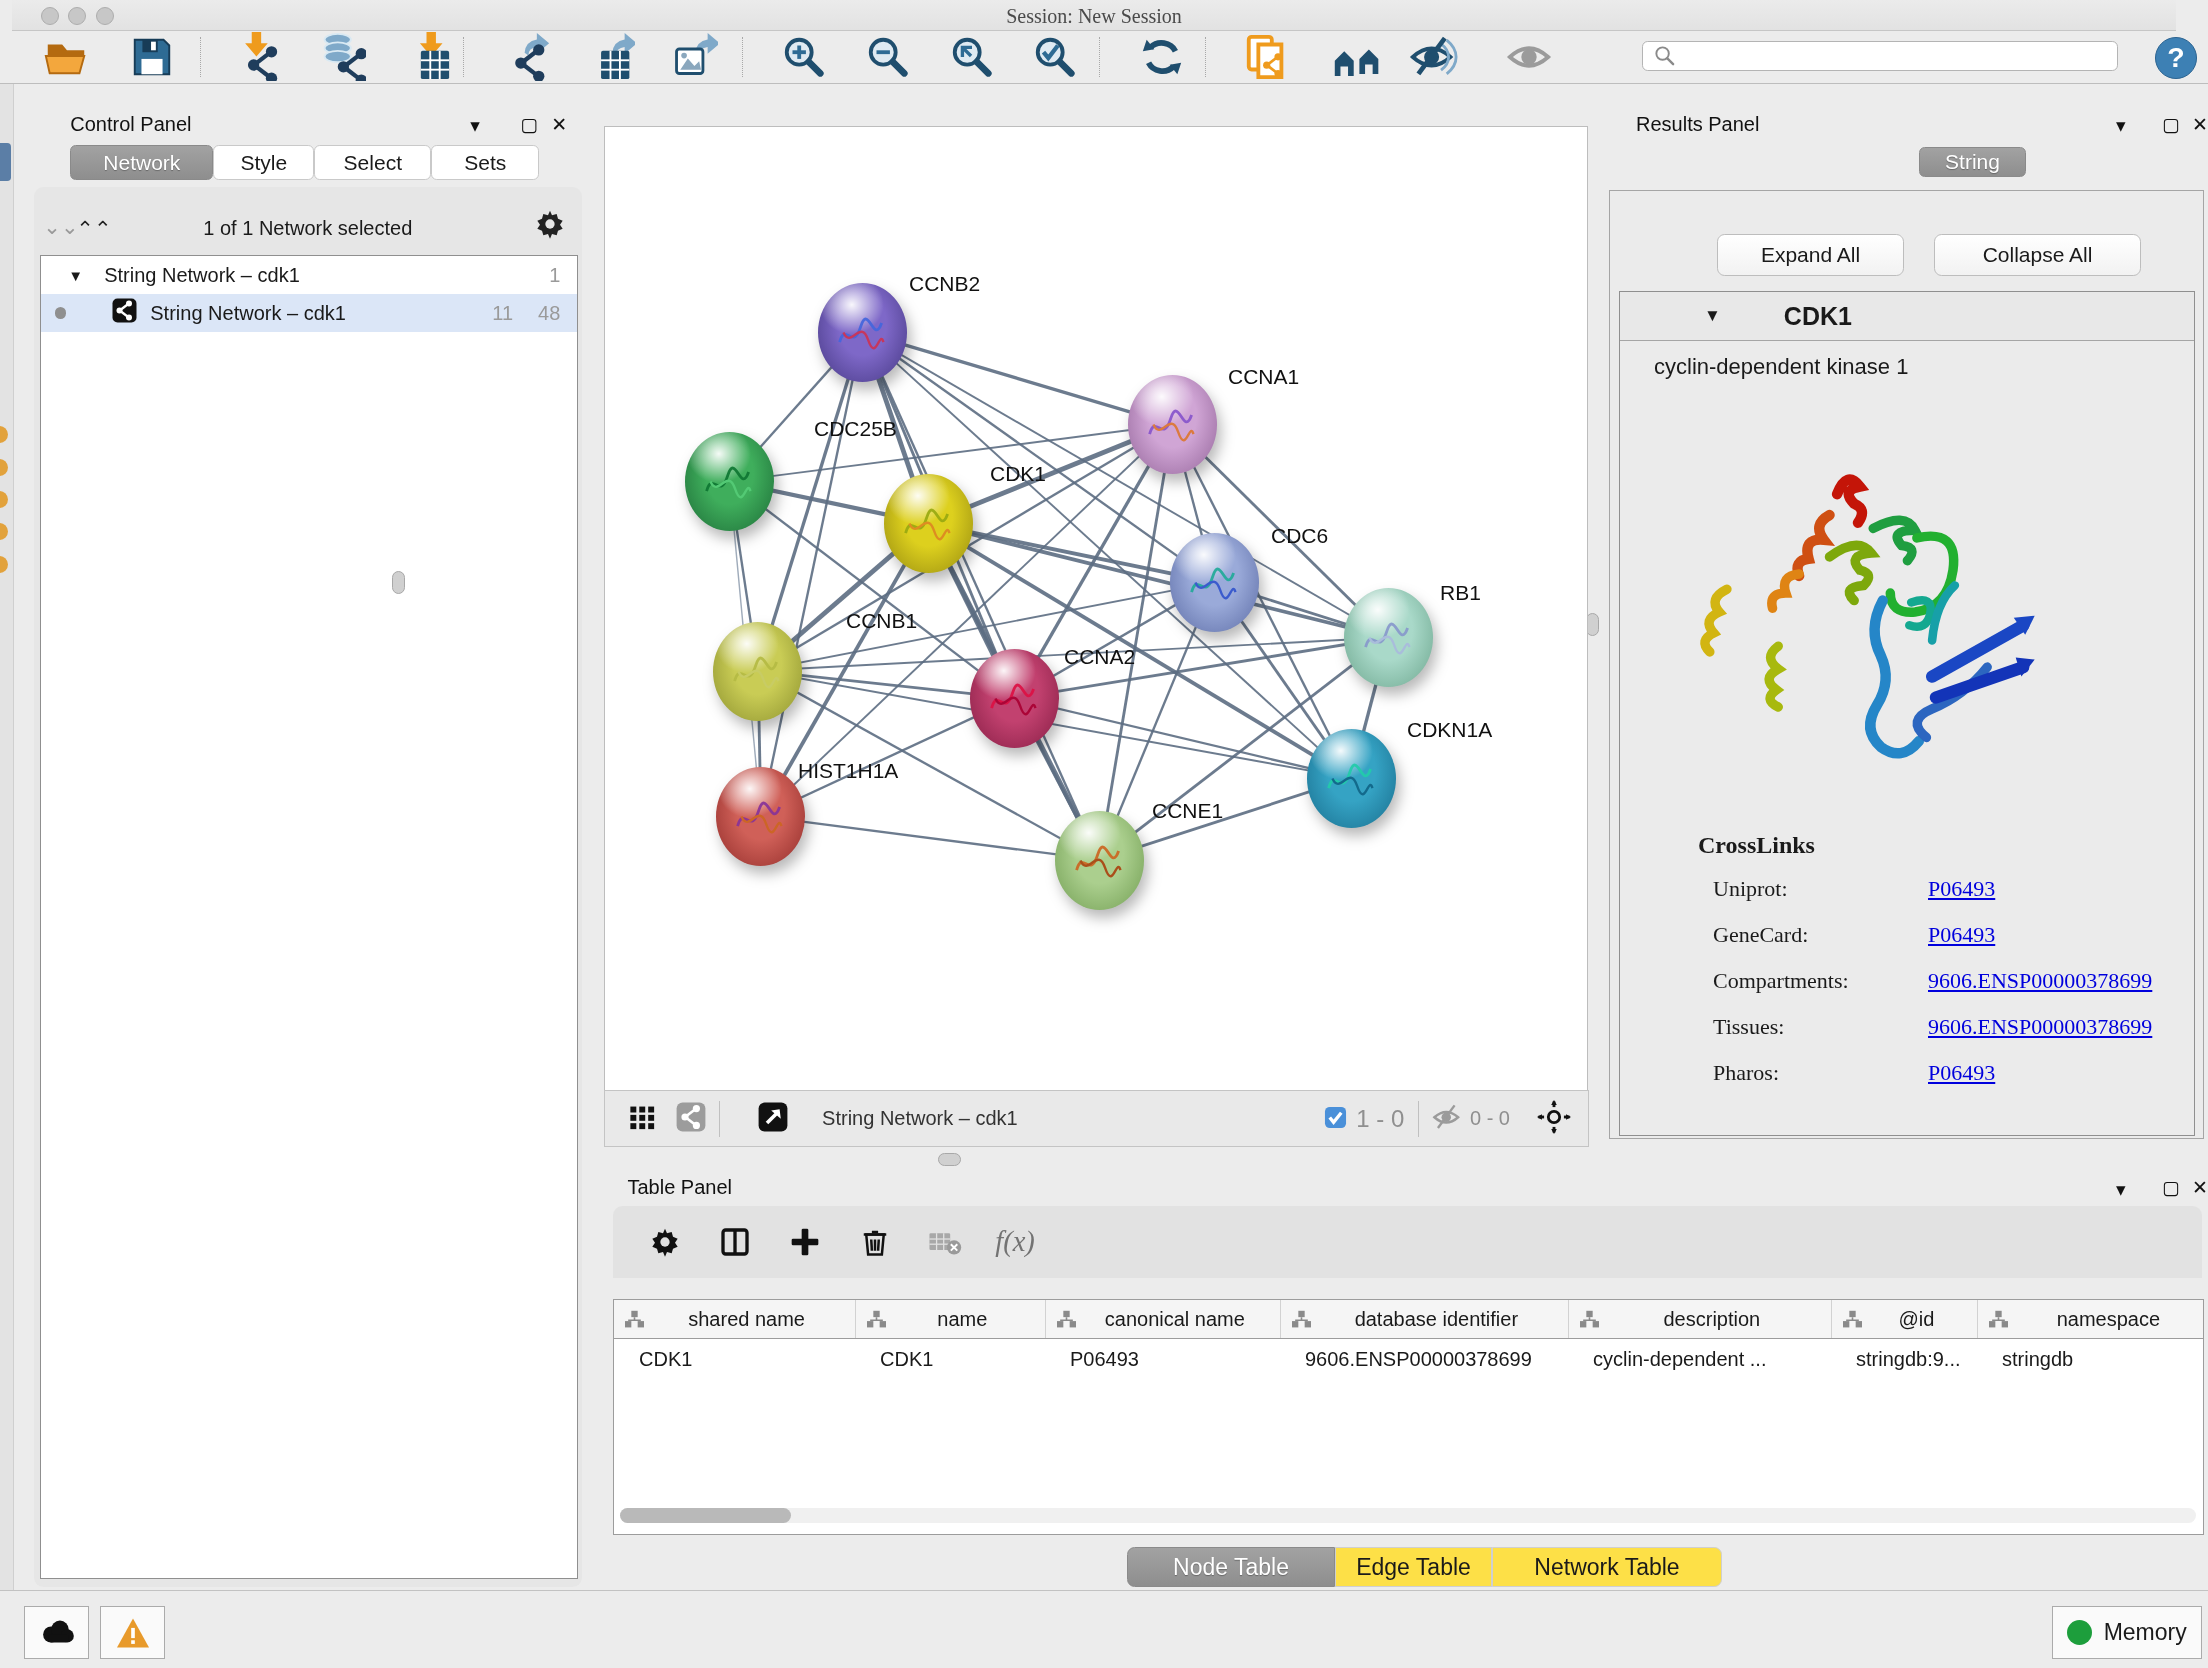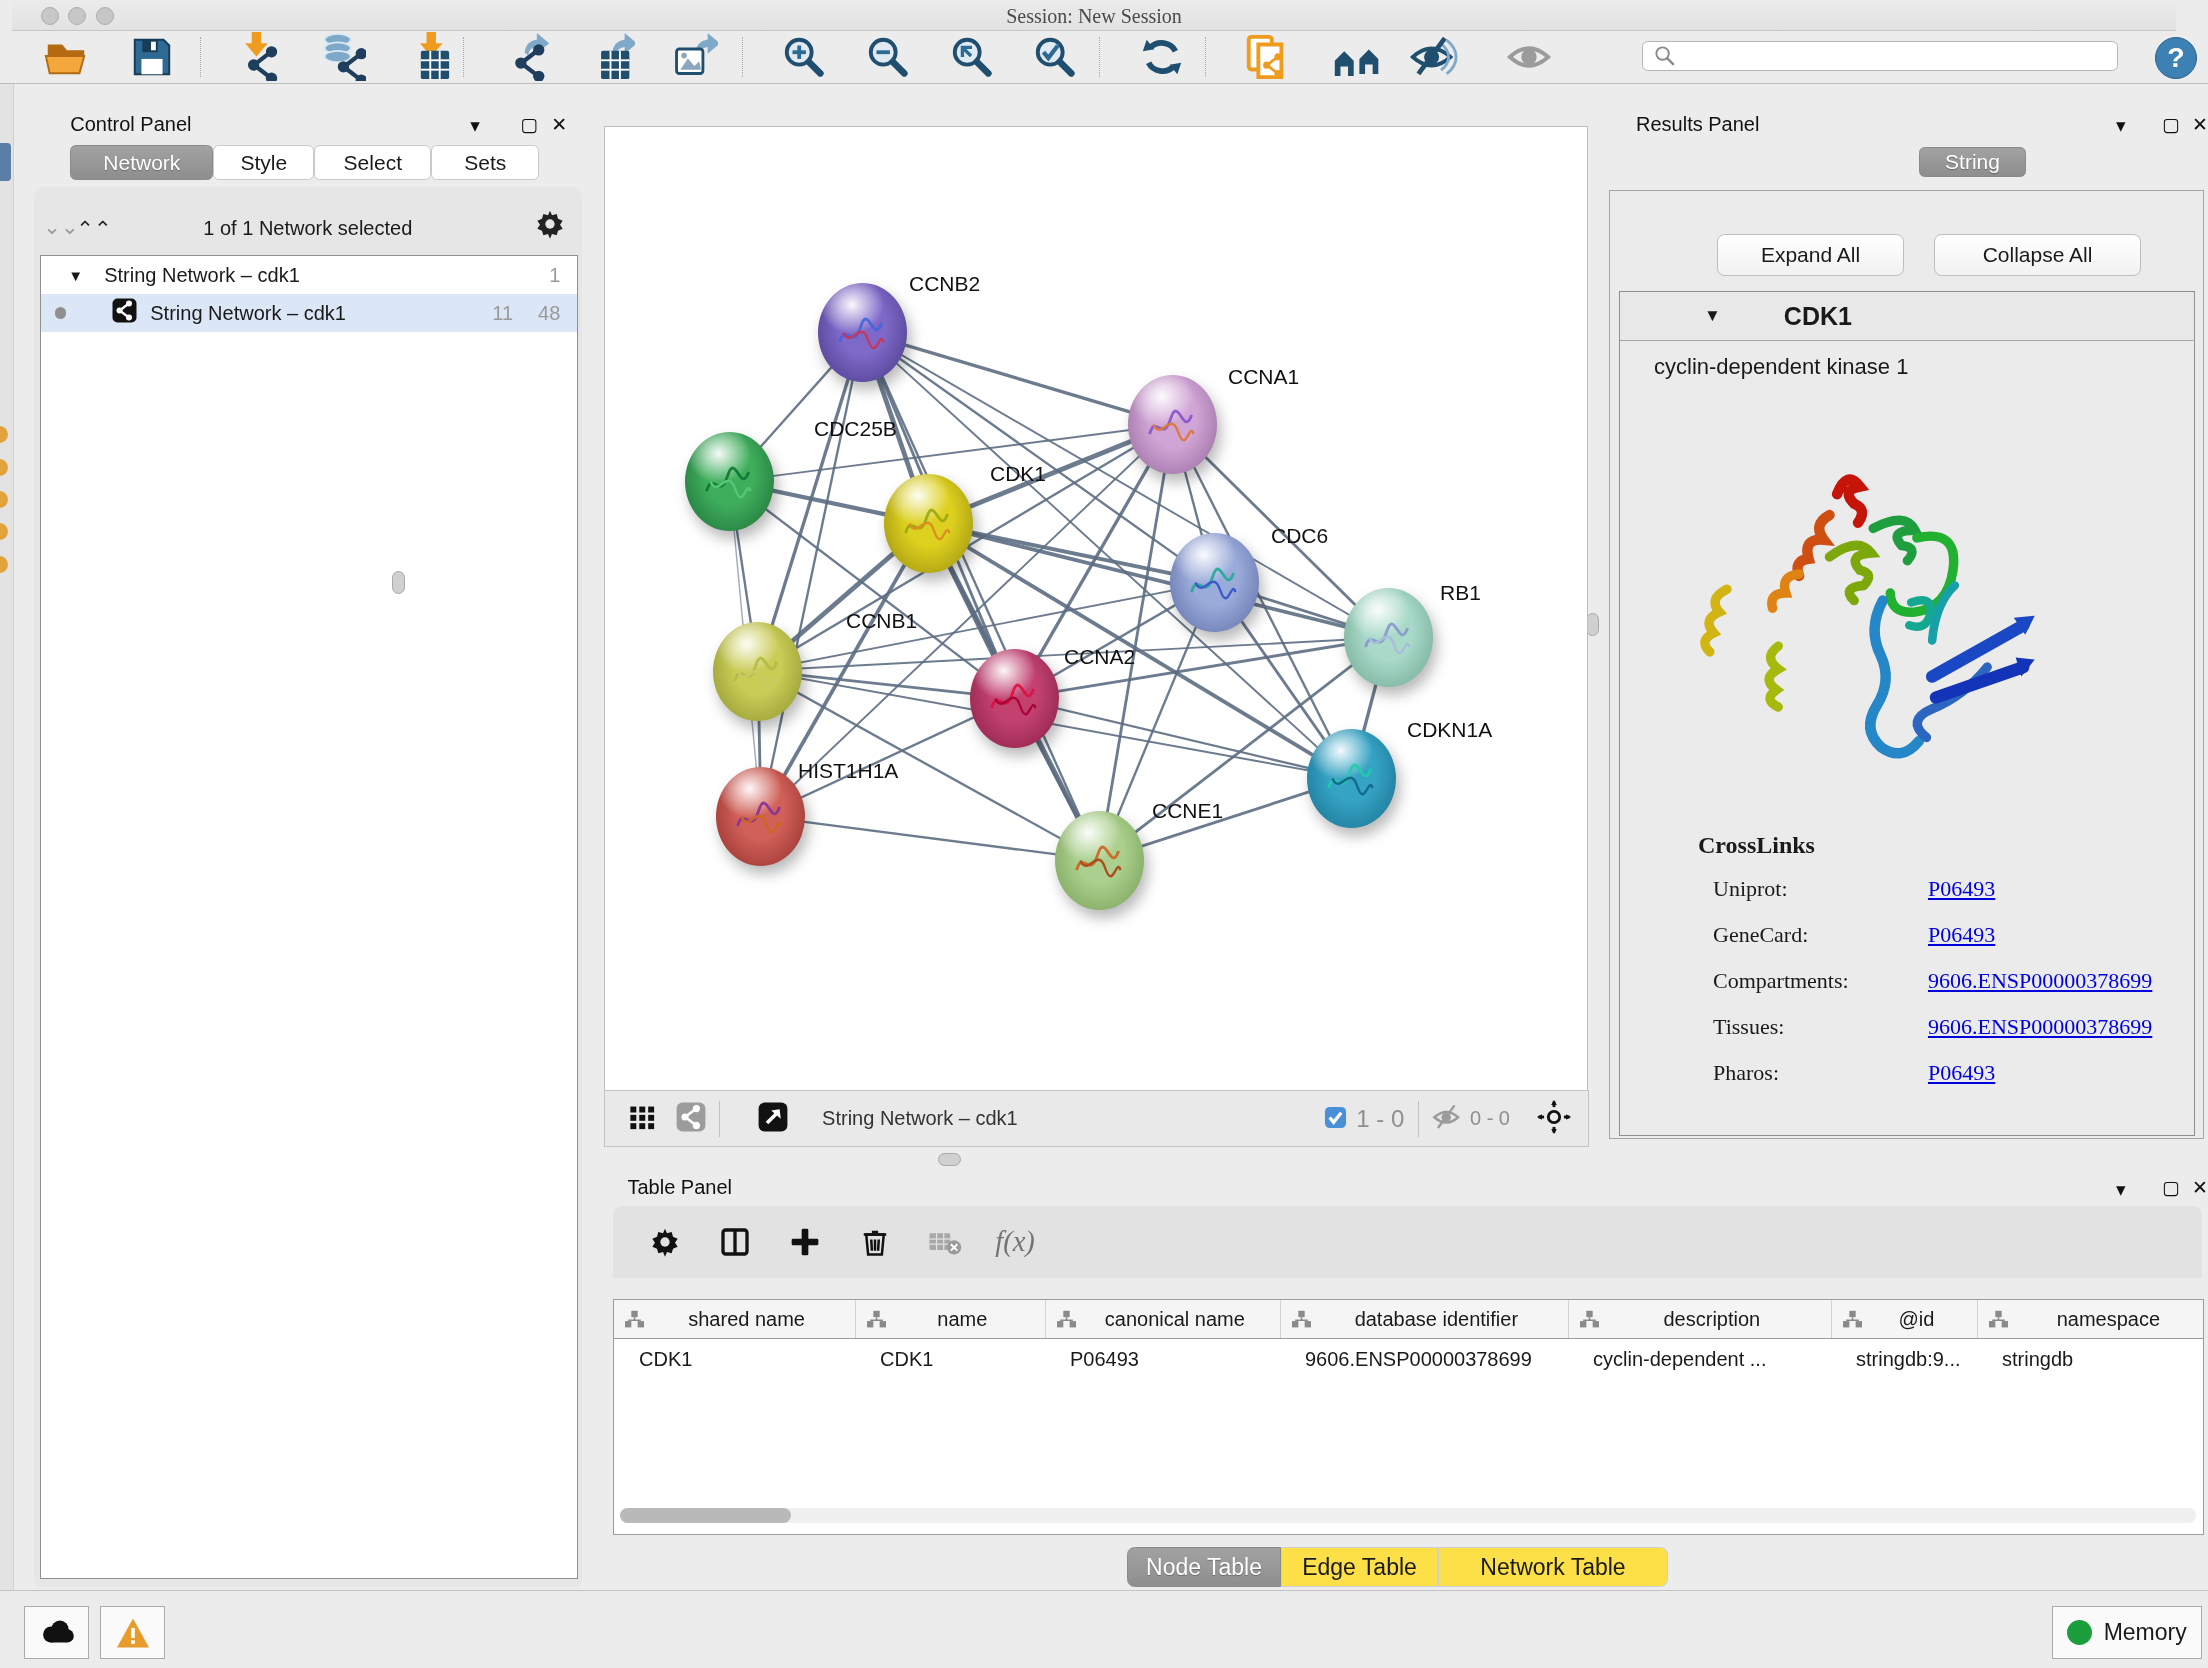--- a/index.html
+++ b/index.html
@@ -747,21 +747,21 @@
           <td>stringdb</td>
         </tr>
       </tbody>
   </table>
 </div>
 <div class="abs hscroll">
     <div class="abs hthumb"></div>
   </div>
 
 <div class="abs btabs" style="left:1127px">
-  <div class="btab sel" style="width:154px;border-radius:7.6px 0 0 7.6px">Node Table</div>
+  <div class="btab sel" style="width:208px;border-radius:7.6px 0 0 7.6px">Node Table</div>
   <div class="btab" style="width:157px">Edge Table</div>
   <div class="btab" style="width:230px;border-radius:0 7.6px 7.6px 0">Network Table</div>
 </div>
 
 <div class="abs statusbar">
   <div class="abs sbtn" style="left:24px;width:63px">
     <svg width="38" height="28.5" viewBox="0 0 52 38" fill="#111">
     <circle cx="18" cy="22" r="11"></circle>
         <circle cx="30" cy="15" r="12"></circle>
         <circle cx="40" cy="24" r="9"></circle>

